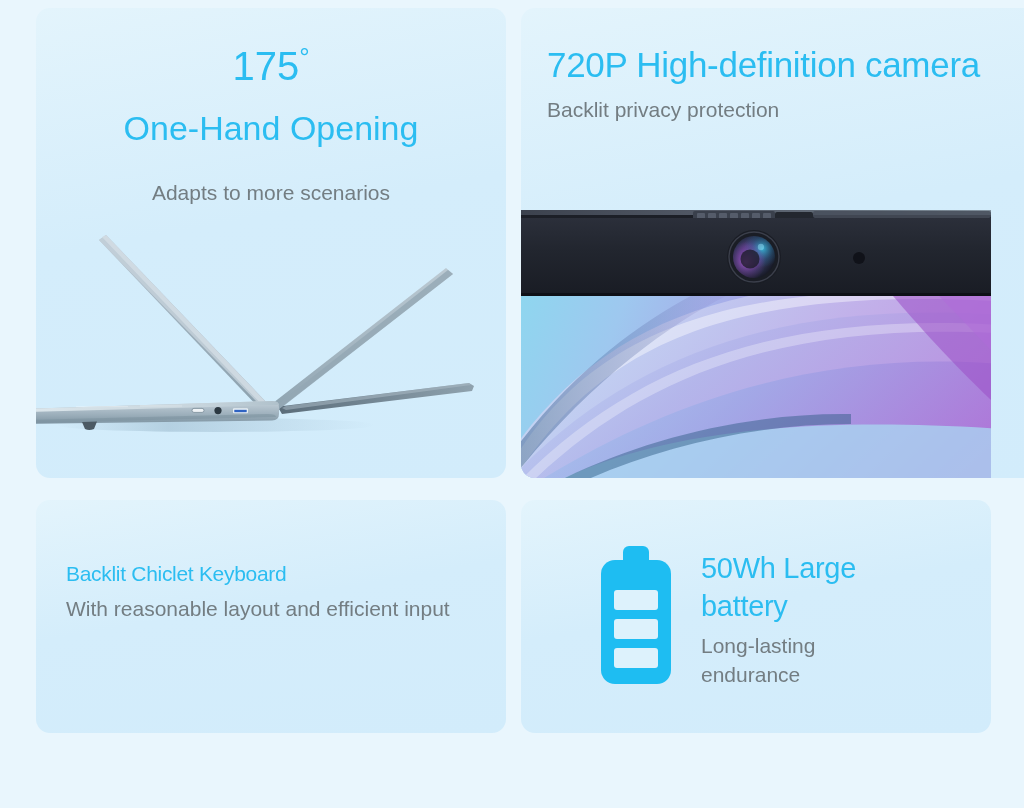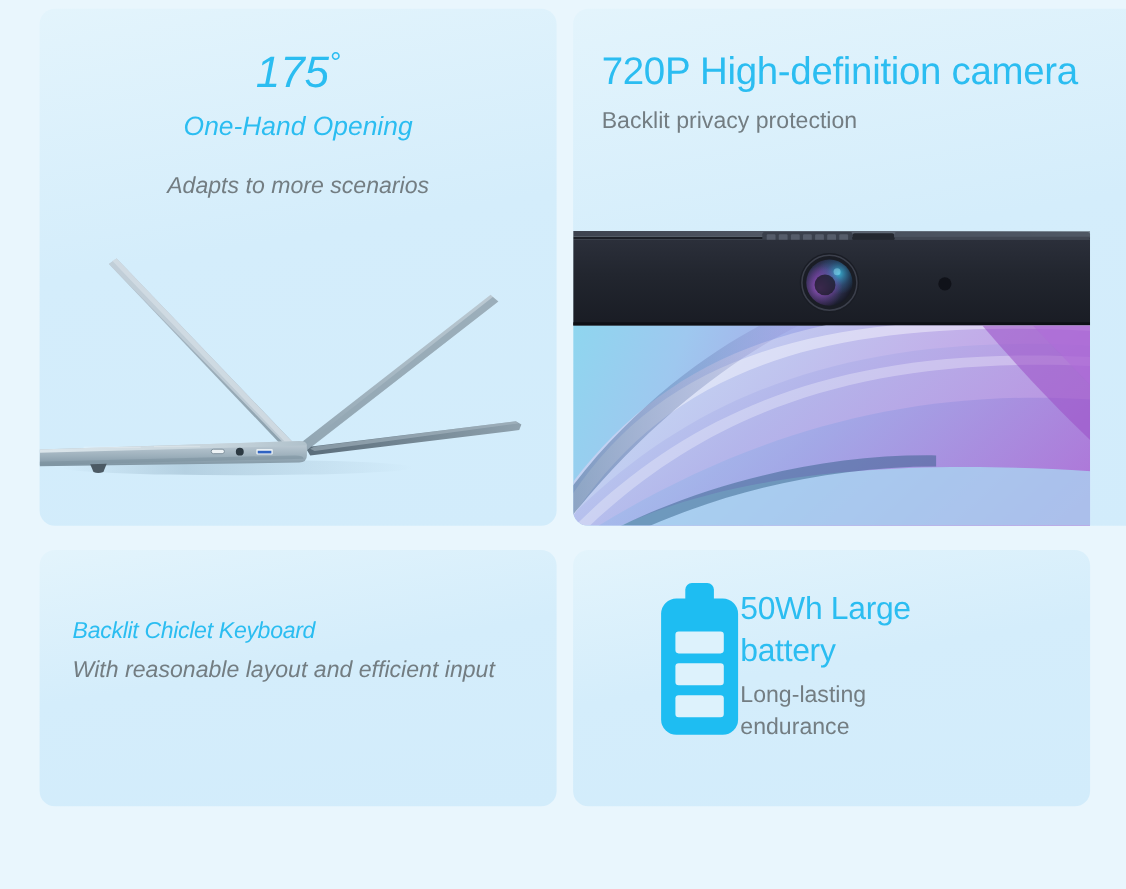--- a/index.html
+++ b/index.html
@@ -27,21 +27,20 @@
     border-radius: 14px;
     overflow: hidden;
   }
   .card-a { left: 36px;  top: 8px;   width: 470px; height: 470px; }
   .card-b { left: 521px; top: 8px;   width: 546px; height: 470px; }
   .card-c { left: 36px;  top: 500px; width: 470px; height: 233px; }
   .card-d { left: 521px; top: 500px; width: 470px; height: 233px; }
 
   .card-a, .card-c {
     background: linear-gradient(170deg, #e3f4fc 0%, #d4edfb 45%, #d2ecfb 100%);
-    font-style: italic;
   }
   .card-b, .card-d {
     background: linear-gradient(170deg, #e3f4fc 0%, #d4edfb 45%, #d2ecfb 100%);
   }
 
   
   .h-big {
     color: #2bbdf1;
     font-weight: 400;
     letter-spacing: -0.3px;
@@ -64,32 +63,32 @@
     line-height: 48px;
     color: #2bbdf1;
     display: block;
   }
   .a-deg sup {
     font-size: 26px;
     vertical-align: 14px;
     line-height: 0;
   }
   .a-line2 {
-    font-size: 24px;
+    font-size: 34px;
     line-height: 48px;
     color: #2bbdf1;
     display: block;
-    margin-top: 2px;
+    margin-top: 14px;
   }
   .a-sub {
     font-size: 21px;
     line-height: 30px;
     color: #737d82;
     display: block;
-    margin-top: 14px;
+    margin-top: 26px;
   }
 
   
   .b-text {
     position: absolute;
     top: 34px;
     left: 26px;
     right: 18px;
   }
   .b-title {
@@ -118,25 +117,26 @@
   }
   .c-sub {
     font-size: 21px;
     line-height: 29px;
     color: #737d82;
   }
 
   
   .d-inner {
     position: absolute;
-    top: 30px;
+    top: 46px;
     left: 78px;
     right: 20px;
     display: flex;
-    align-items: flex-end;
+    align-items: center;
+    gap: 28px;
   }
   .d-text { padding-top: 2px; }
   .d-title {
     font-size: 29px;
     line-height: 38px;
     color: #2bbdf1;
     max-width: 200px;
   }
   .d-sub {
     font-size: 21px;

